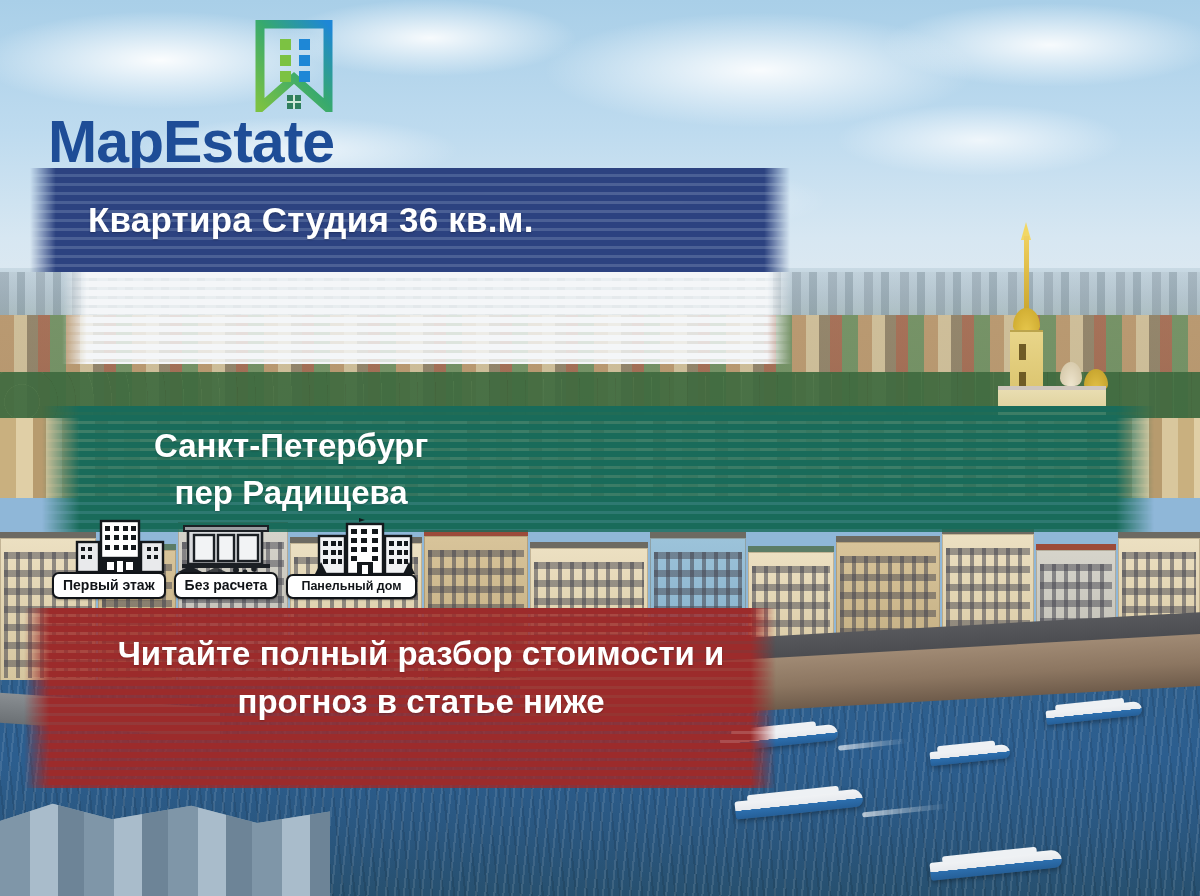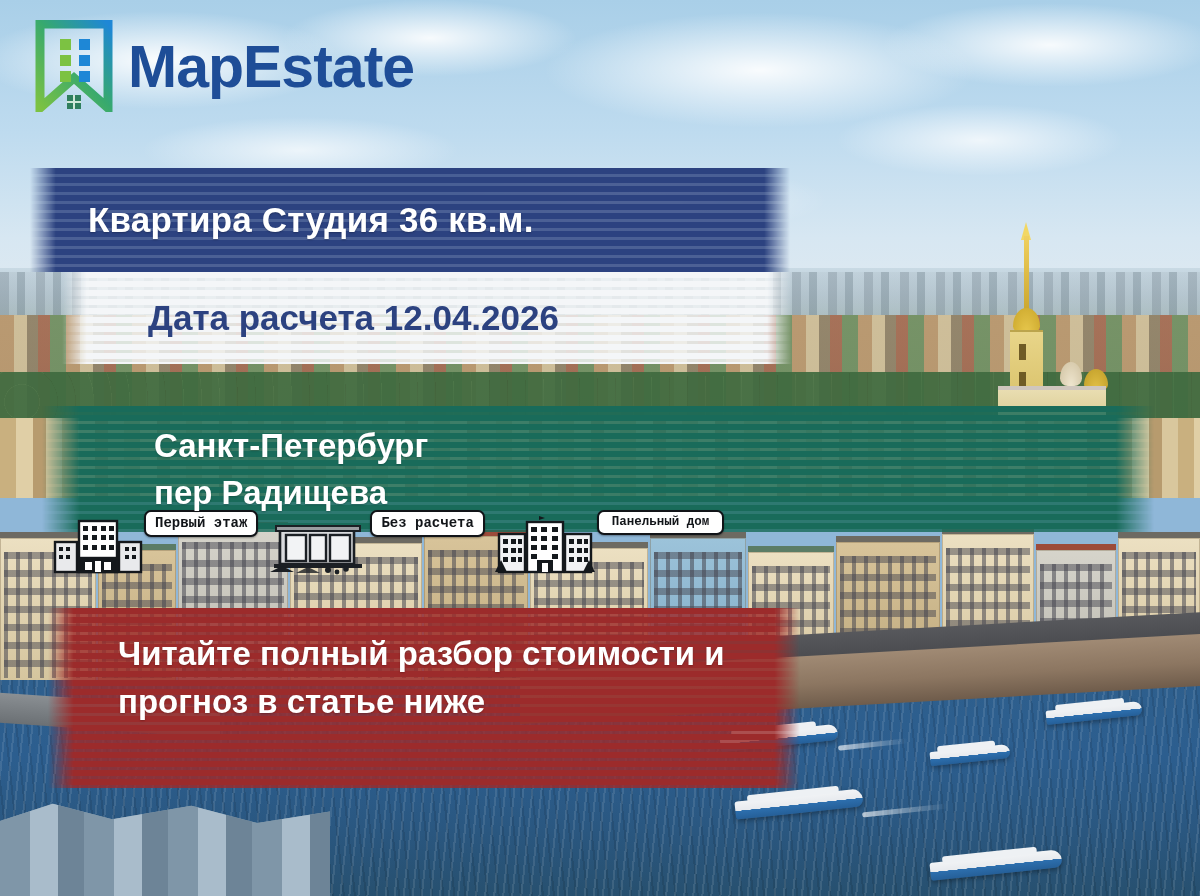--- a/index.html
+++ b/index.html
@@ -206,20 +206,21 @@
         #6d8497 58px, #6d8497 84px),
       linear-gradient(#8ca2b3, #78909f);
     clip-path: polygon(0 22%, 16% 4%, 34% 20%, 58% 6%, 78% 24%, 100% 12%, 100% 100%, 0 100%);
   }
 
   
   .brush {
     position:absolute;
     display:flex;
     align-items:center;
+    text-align:center;
   }
   .brush .ink {
     position:absolute; inset:0;
     
     -webkit-mask-image:
       repeating-linear-gradient(180deg, #000 0 6px, rgba(0,0,0,.82) 6px 9px),
       linear-gradient(90deg, transparent 0, #000 3.4%, #000 96.6%, transparent 100%);
     -webkit-mask-composite: source-in;
     mask-image:
       repeating-linear-gradient(180deg, #000 0 6px, rgba(0,0,0,.82) 6px 9px),
@@ -261,44 +262,44 @@
   
   #address-banner { left:42px; top:382px; width:1112px; height:126px; align-items:flex-start;margin-top:24px; }
   #address-banner .ink { background:#196b5a; }
   #address-banner .txt {
     color:#ffffff; font-weight:bold; font-size:33px; line-height:47px;
     padding:16px 0 0 112px; white-space:nowrap;
     text-shadow: 0 1px 2px rgba(0,0,0,.22);
   }
 
   
-  #cta-banner { left:48px; top:608px; width:752px; height:180px; align-items:flex-start; }
+  #cta-banner { left:24px; top:608px; width:752px; height:180px; align-items:flex-start; }
   #cta-banner .ink { background:#9c2b2b; }
   #cta-banner .txt {
     color:#ffffff; font-weight:bold; font-size:33px; line-height:48px;
     padding:22px 28px 0 70px;
     text-shadow: 0 1px 2px rgba(0,0,0,.22);
   }
 
   
-  #logo { position:absolute; left:34px; top:20px; display:flex; align-items:center; }
+  #logo { position:absolute; left:34px; top:20px; display:flex; align-items:flex-end;flex-direction:column; }
   #logo-mark { width:80px; height:92px; flex:none; }
   #logo-text { margin-left:14px; margin-top:2px; }
   #logo-wordmark {
     font-size:59px; font-weight:bold; color:#1e4d97; line-height:.96;
     letter-spacing:-1px; white-space:nowrap;
   }
   #logo-tagline {
     font-size:16.5px; color:#2f9bdc; letter-spacing:1.15px;
     margin-top:5px; white-space:nowrap;
   }
 
   
   #features { position:absolute; left:52px; top:516px; display:flex; align-items:flex-end; gap:8px; }
-  .feature { position:relative; width:auto; display:flex; flex-direction:row; align-items:flex-start;font-family:Liberation Mono, monospace; }
+  .feature { position:relative; width:auto; display:flex; flex-direction:column; align-items:flex-end; }
   .feature-icon { width:92px; height:62px; display:block; }
   .feature-icon.wide { width:104px; }
   .feature-label {
     margin-top:-6px;
     background:#ffffff; color:#111418;
     border:2px solid #111418; border-radius:7px;
     font-size:14px; font-weight:bold;
     padding:3px 9px 4px; white-space:nowrap;
     box-shadow: 0 1px 2px rgba(0,0,0,.35);
   }
@@ -397,21 +398,20 @@
     </div>
   </div>
 
   <div id="title-banner" class="brush">
     <div class="ink"></div>
     <div class="txt">Квартира Студия 36 кв.м.</div>
   </div>
 
   <div id="date-banner" class="brush">
     <div class="ink"></div>
-    <div class="txt">Дата расчета 12.04.2026</div>
   </div>
 
   <div id="address-banner" class="brush">
     <div class="ink"></div>
     <div class="txt">
       <div>Санкт-Петербург</div>
       <div>пер Радищева</div>
     </div>
   </div>
 

